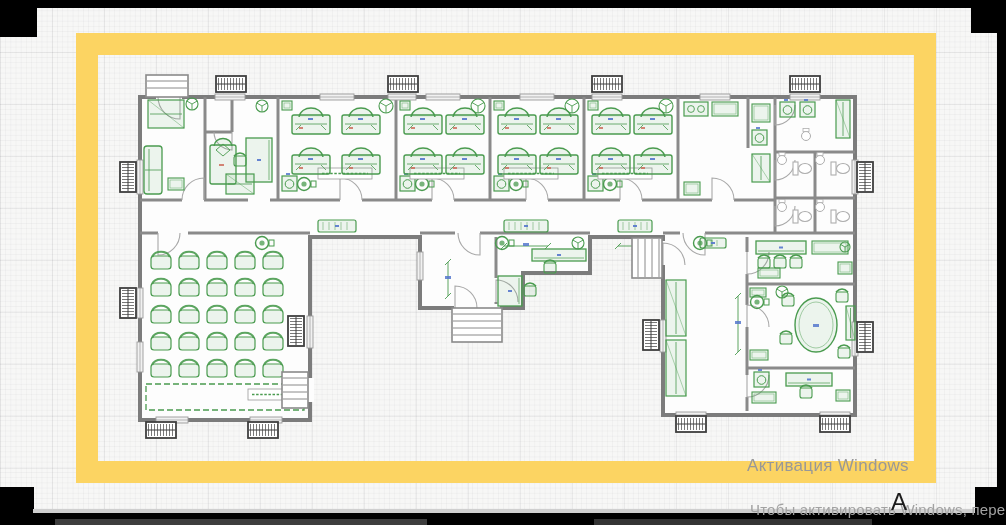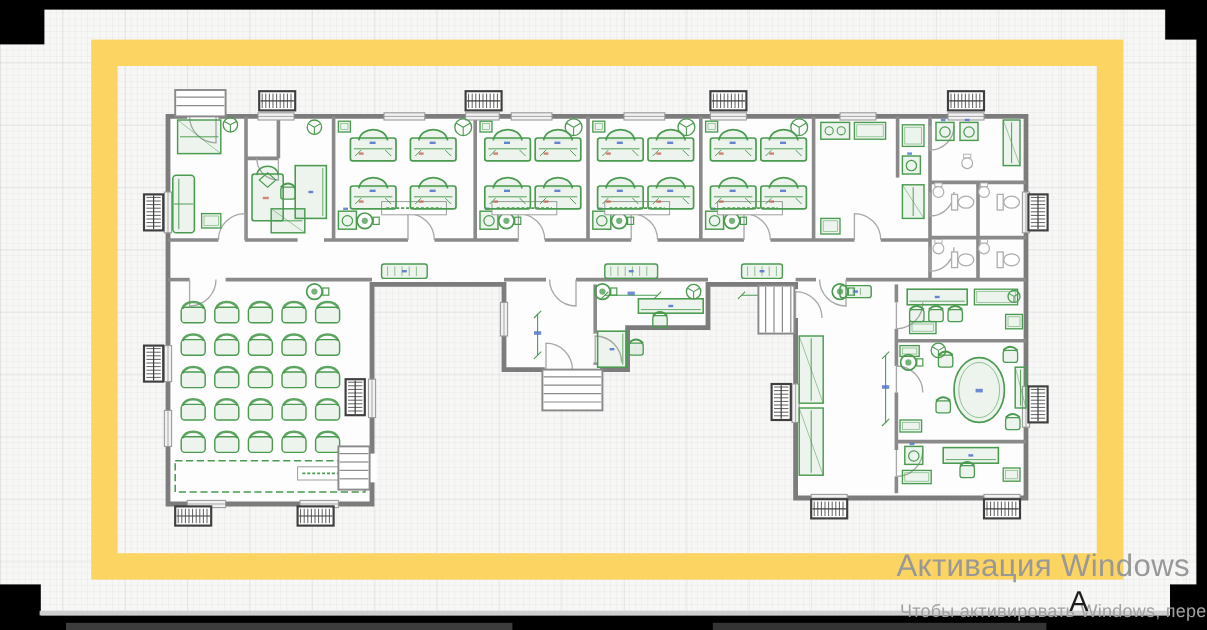--- a/index.html
+++ b/index.html
@@ -11,21 +11,21 @@
       linear-gradient(rgba(110,110,120,.055) 1px, transparent 1px),
       linear-gradient(90deg, rgba(110,110,120,.055) 1px, transparent 1px),
       linear-gradient(rgba(110,110,120,.10) 1px, transparent 1px),
       linear-gradient(90deg, rgba(110,110,120,.10) 1px, transparent 1px);
     background-size:5.2px 5.2px,5.2px 5.2px,52px 52px,52px 52px;}
   
   #yframe{position:absolute;left:76px;top:33px;width:860px;height:450px;box-sizing:border-box;
           border:22px solid #fcd462;}
   #plan{position:absolute;left:0;top:0;width:1006px;height:525px;}
   
-  .wm1{position:absolute;left:747px;top:456px;font-size:26px;font-weight:300;letter-spacing:.3px;
+  .wm1{position:absolute;left:747px;top:456px;font-size:17px;font-weight:300;letter-spacing:.3px;
        color:#989898;white-space:nowrap;}
   .wm2{position:absolute;left:750px;top:501px;font-size:15px;font-weight:300;letter-spacing:.2px;
        color:#a2a2a2;white-space:nowrap;z-index:40;}
   .wmglyph{position:absolute;left:891px;top:488px;font-size:24px;font-weight:500;color:#1c1c1c;z-index:41;}
   .bar{position:absolute;z-index:30;}
 </style>
 </head>
 <body>
 
 <div id="stage">

